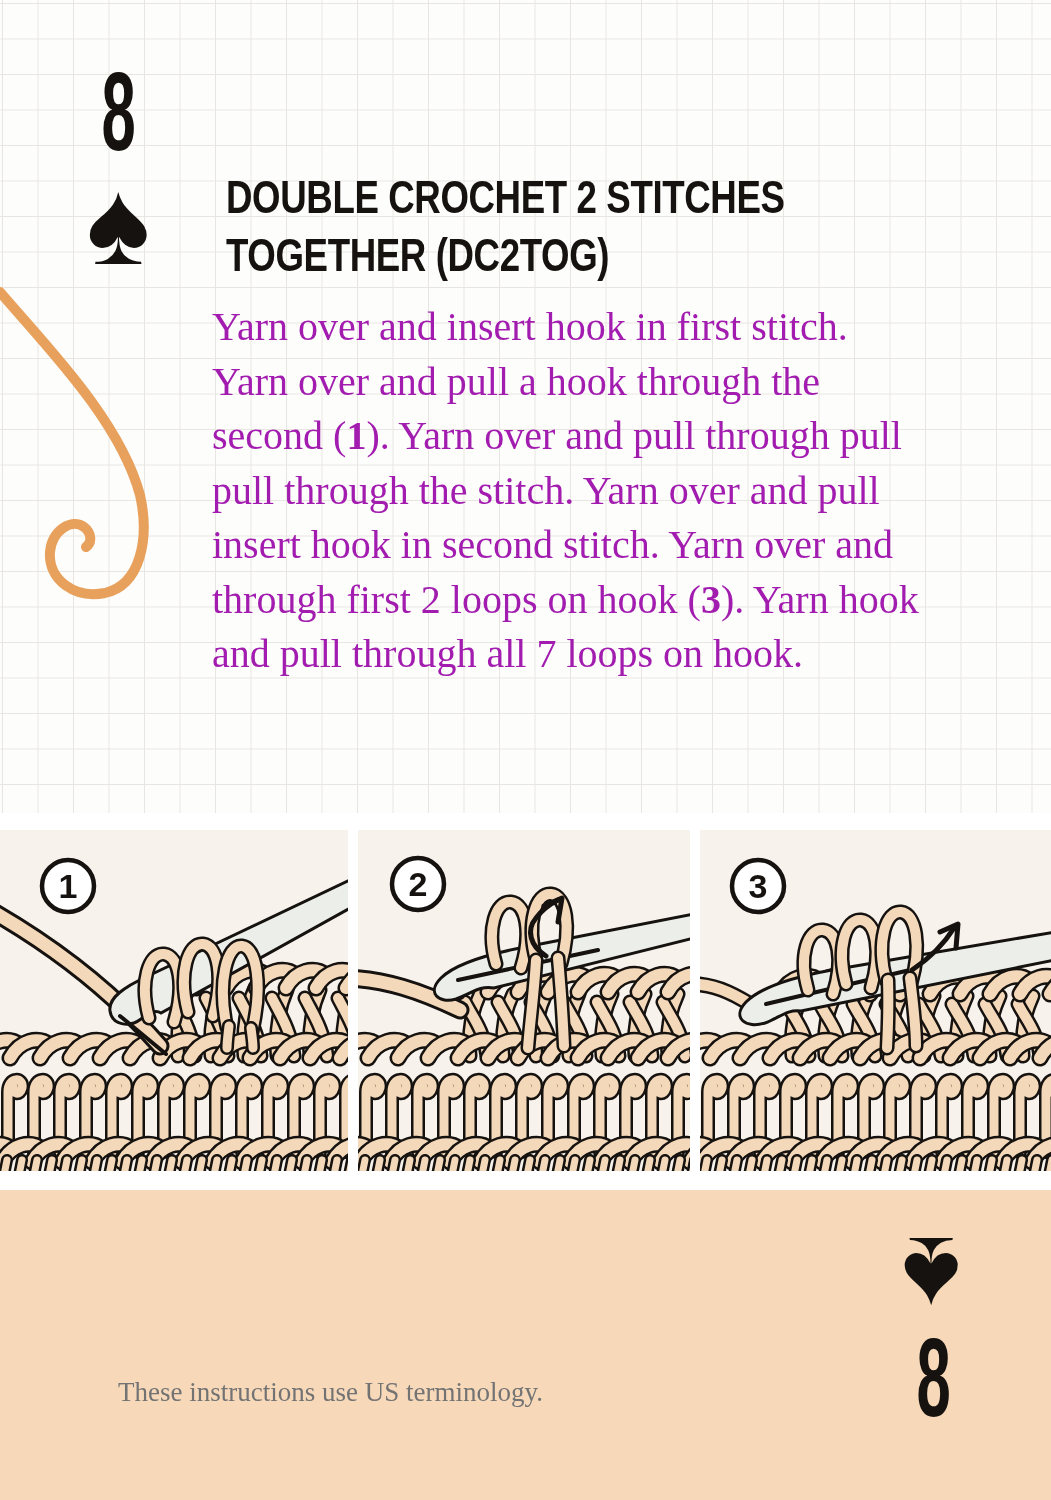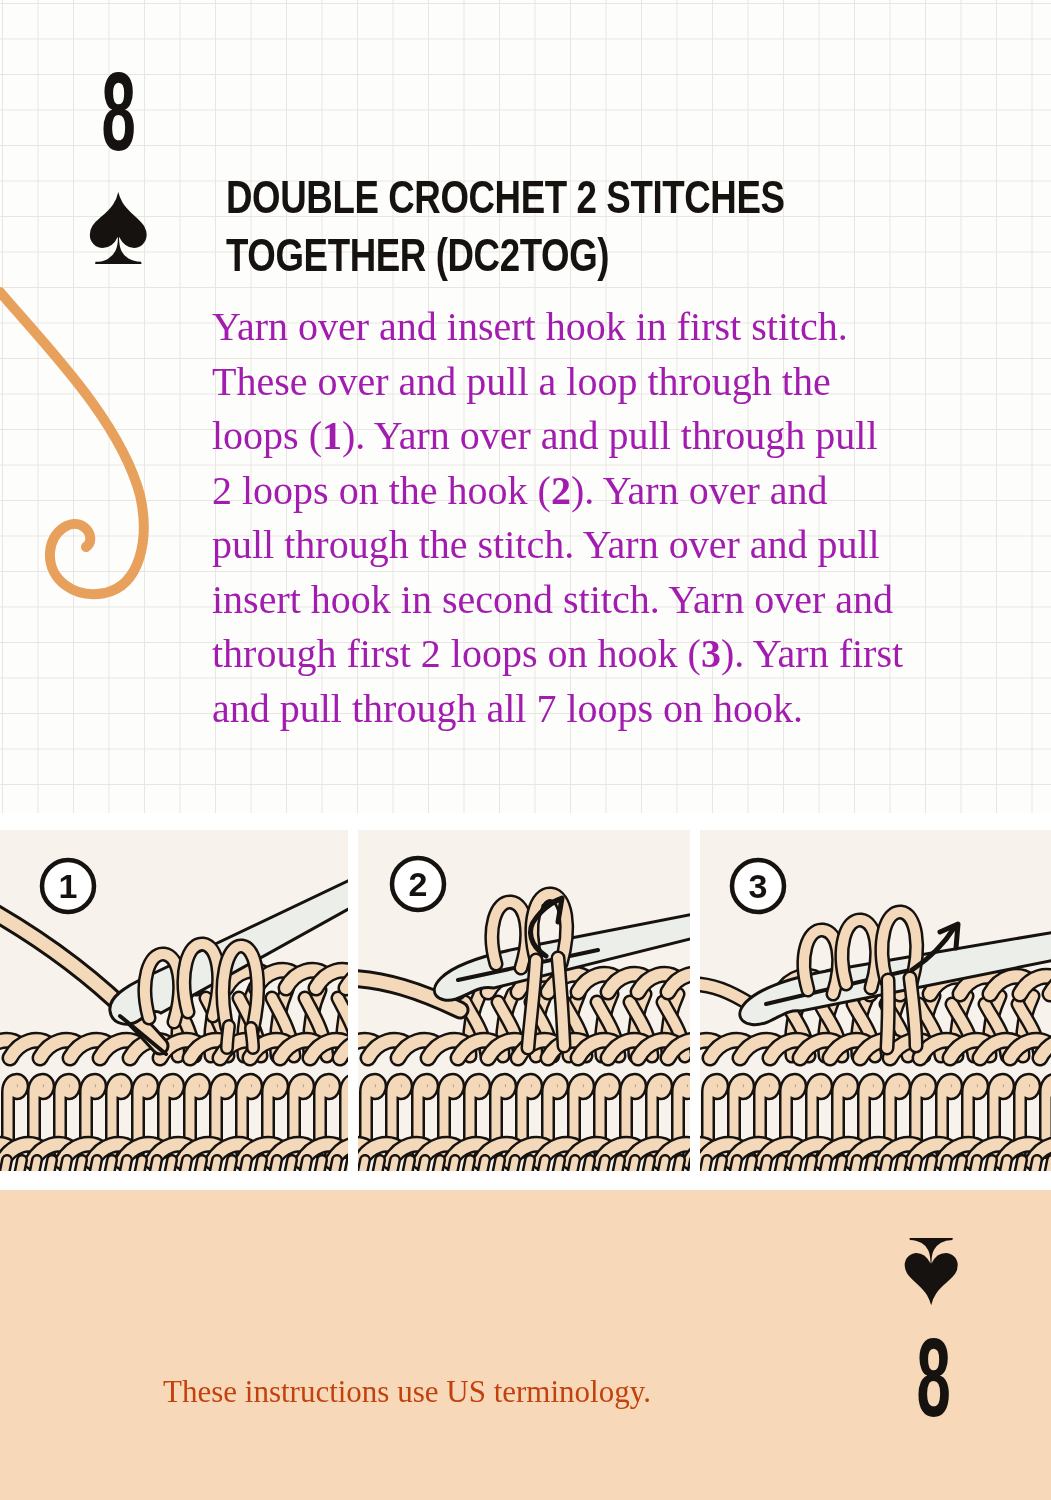--- a/index.html
+++ b/index.html
@@ -22,21 +22,21 @@
   .bodytext{position:absolute;left:212px;top:300px;width:720px;font-family:"Liberation Serif",serif;
         font-size:40px;line-height:54.5px;color:#a21caf;}
   .line{white-space:nowrap;}
   .b{font-weight:bold;}
   .panel{position:absolute;top:830px;height:341px;background:#f8f2ec;display:block;}
   .numc{fill:#ffffff;stroke:#15120f;stroke-width:4.5px;}
   .numt{font-family:"Liberation Sans",sans-serif;font-size:34px;font-weight:bold;
         text-anchor:middle;fill:#15120f;}
   .band{position:absolute;left:0;top:1190px;width:1051px;height:310px;background:#f7d9ba;}
   .note{position:absolute;left:118px;top:1372px;font-family:"Liberation Serif",serif;
-        font-size:31px;line-height:40px;color:#c2410c;margin-left:45px;}
+        font-size:27px;line-height:40px;color:#737373;}
 </style>
 </head>
 <body>
 
 <div class="page">
 
   <div class="gridbg"></div>
 
   <svg class="yarn-swirl" viewBox="0 0 180 340" width="180" height="340">
     <path d="M 0,12 C 45,65 120,140 140,215 C 150,260 140,305 105,313 C 75,319 48,300 50,272 C 52,250 72,238 84,247 C 92,253 92,263 86,267" fill="none" stroke="#e8a15d" stroke-width="10" stroke-linecap="round"></path>
@@ -45,26 +45,25 @@
   <div class="rank rank-top">8</div>
   <div class="spade spade-top">♠</div>
 
   <div class="title">
     <div>DOUBLE CROCHET 2 STITCHES</div>
     <div>TOGETHER (DC2TOG)</div>
   </div>
 
   <div class="bodytext">
     <div class="line"><span>Yarn over and insert hook in first stitch.</span></div>
-    <div class="line"><span>These over and pull a loop through the</span></div>
-    <div class="line"><span>loops (</span><span class="b">1</span><span>). Yarn over and pull through pull</span></div>
-    <div class="line"><span>2 loops on the hook (</span><span class="b">2</span><span>). Yarn over and</span></div>
+    <div class="line"><span>Yarn over and pull a hook through the</span></div>
+    <div class="line"><span>second (</span><span class="b">1</span><span>). Yarn over and pull through pull</span></div>
     <div class="line"><span>pull through the stitch. Yarn over and pull</span></div>
     <div class="line"><span>insert hook in second stitch. Yarn over and</span></div>
-    <div class="line"><span>through first 2 loops on hook (</span><span class="b">3</span><span>). Yarn first</span></div>
+    <div class="line"><span>through first 2 loops on hook (</span><span class="b">3</span><span>). Yarn hook</span></div>
     <div class="line"><span>and pull through all 7 loops on hook.</span></div>
   </div>
 
   <svg id="p1" class="panel" style="left:0;width:348px" viewBox="0 0 348 341" width="348" height="341">
     <g class="art">
         <path d="M 178,226 C 176,198 180,178 188,160" fill="none" stroke="#15120f" stroke-width="15" stroke-linecap="round"></path>
         <path d="M 178,226 C 176,198 180,178 188,160" fill="none" stroke="#f4d8ba" stroke-width="10" stroke-linecap="round"></path>
         <path d="M 195,226 C 192,200 181,184 173,168" fill="none" stroke="#15120f" stroke-width="15" stroke-linecap="round"></path>
         <path d="M 195,226 C 192,200 181,184 173,168" fill="none" stroke="#f4d8ba" stroke-width="10" stroke-linecap="round"></path>
         <path d="M 211,226 C 209,198 213,178 221,160" fill="none" stroke="#15120f" stroke-width="15" stroke-linecap="round"></path>

